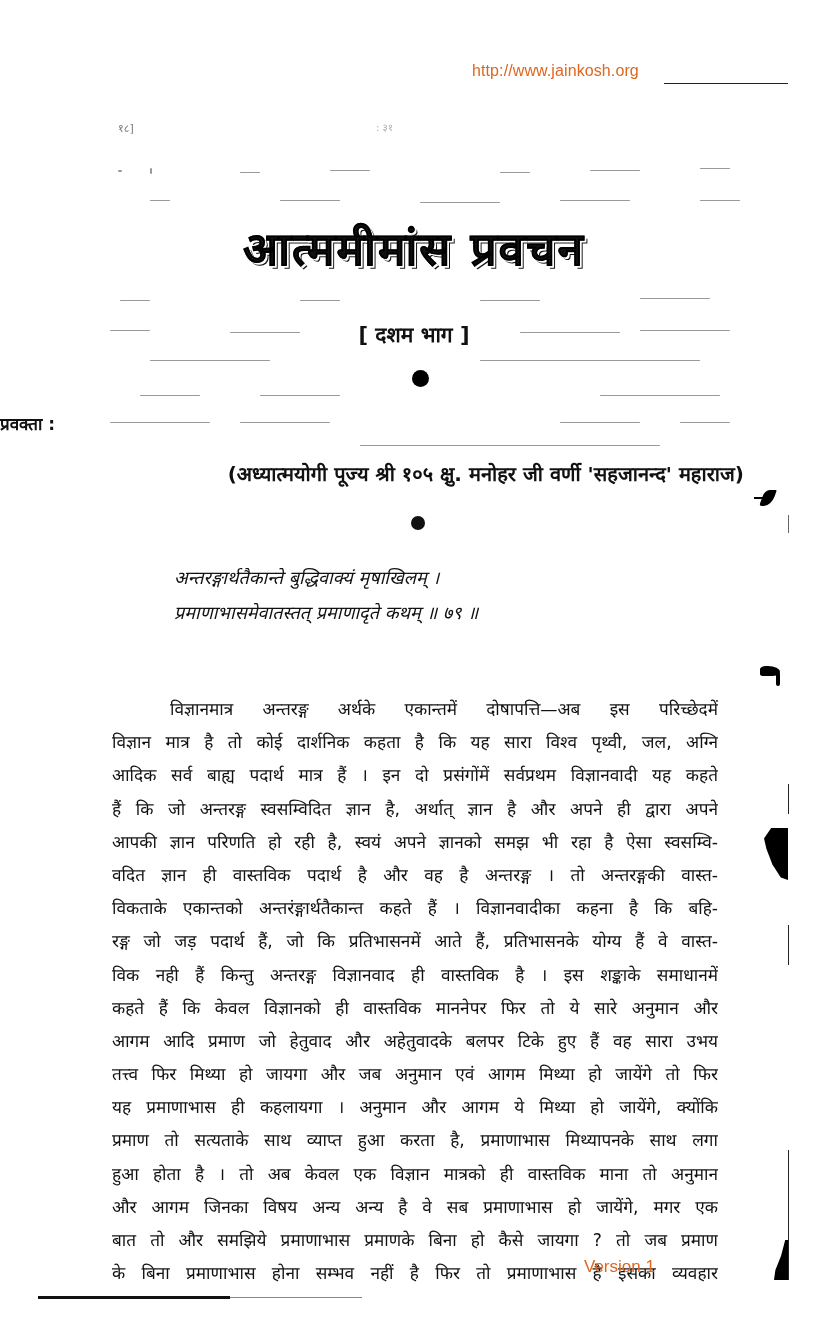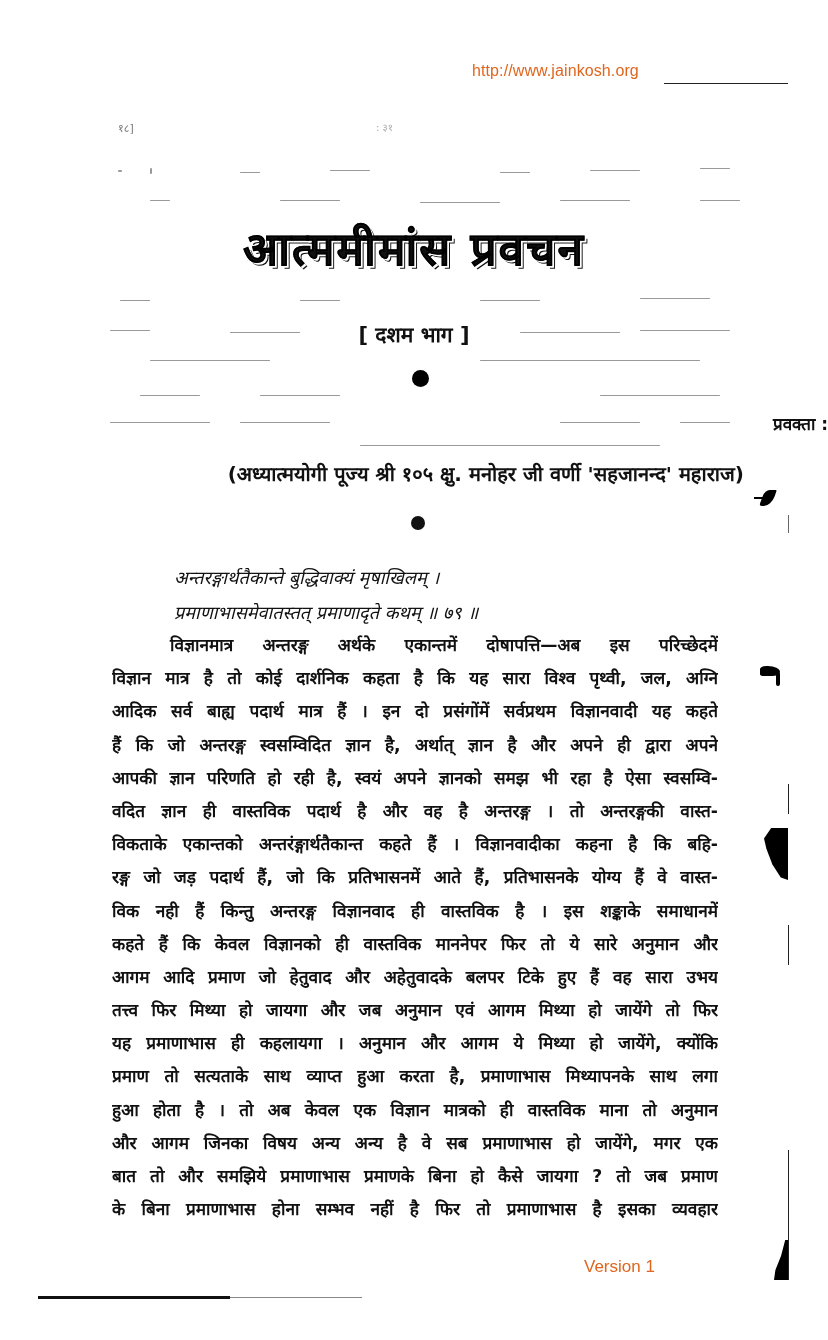--- a/index.html
+++ b/index.html
@@ -24,39 +24,39 @@
       -webkit-text-stroke: 0.5px #000;
     }
     .subtitle {
       left: 0; width: 828px; top: 320px; text-align: center;
       font-size: 21px; font-weight: bold; color: #111;
     }
     .dot-big {
       left: 412px; top: 370px; width: 17px; height: 17px; border-radius: 50%; background: #000;
     }
     .speaker-label {
-      left: 0; width: 828px; top: 412px; text-align: right;
+      left: 0; width: 828px; top: 412px; text-align: left;
       font-size: 17px; font-weight: bold; color: #111;
     }
     .author {
       left: 104px; width: 640px; top: 460px; text-align: right;
       font-size: 20px; font-weight: bold; color: #111; white-space: nowrap;
     }
     .dot-small {
       left: 411px; top: 516px; width: 14px; height: 14px; border-radius: 50%; background: #111;
     }
     .verse {
       left: 174px; font-size: 18px; color: #111; white-space: nowrap; font-style: italic;
     }
     .verse1 { top: 565px; }
     .verse2 { top: 600px; }
 
     .body-text {
-      left: 112px; width: 606px; top: 629px;
-      font-size: 17.2px; line-height: 33.2px; color: #111; font-weight: bold;
+      left: 112px; width: 606px; top: 693px;
+      font-size: 17.2px; line-height: 33.2px; color: #111; font-weight: normal;
     }
     .body-line {
       display: block; white-space: nowrap; text-align: justify; text-align-last: justify;
       height: 33.2px; overflow: hidden;
     }
     .body-line.first { text-indent: 58px; }
 
     .version {
       left: 584px; top: 1257px; font-family: "Liberation Sans", sans-serif;
       font-size: 17px; color: #e0661f;

